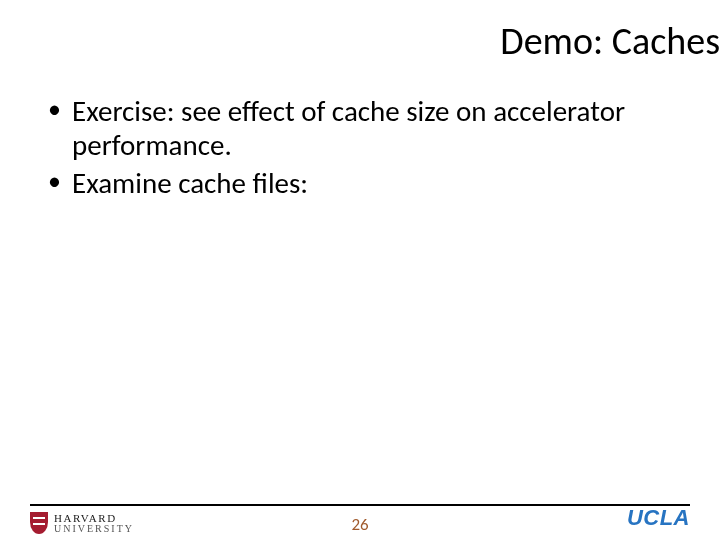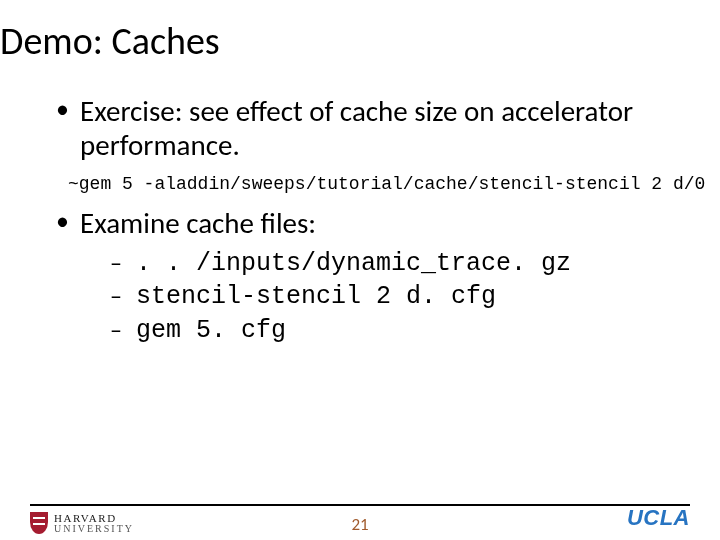--- a/index.html
+++ b/index.html
@@ -12,33 +12,33 @@
     color: #000;
     overflow: hidden;
   }
   .slide {
     position: relative;
     width: 720px;
     height: 540px;
     box-sizing: border-box;
   }
   .title {
-    text-align: left;
+    text-align: right;
     font-size: 38px;
     font-weight: 400;
     margin-top: 18px;
     margin-bottom: 30px;
   }
   .body {
     padding: 0 34px 0 44px;
   }
   ul.l1 {
     list-style: none;
     padding: 0;
-    margin: 12px;
+    margin: 4px;
   }
   ul.l1 > li {
     position: relative;
     padding-left: 24px;
     font-size: 29px;
     line-height: 1.18;
     margin-bottom: 2px;
   }
   ul.l1 > li::before {
     content: "•";
@@ -156,36 +156,30 @@
 <body>
 
 <div class="slide">
 
   <div class="title">Demo: Caches</div>
 
   <div class="body">
     <ul class="l1">
       <li>Exercise: see effect of cache size on accelerator performance.</li>
     </ul>
-    <div class="path">~gem 5 -aladdin/sweeps/tutorial/cache/stencil-stencil 2 d/0</div>
     <ul class="l1">
       <li>
         <span>Examine cache files:</span>
-        <ul class="l2">
-          <li>. . /inputs/dynamic_trace. gz</li>
-          <li>stencil-stencil 2 d. cfg</li>
-          <li>gem 5. cfg</li>
-        </ul>
       </li>
     </ul>
   </div>
 
   <div class="footer">
     <div class="footer-rule"></div>
-    <div class="page-num">21</div>
+    <div class="page-num">26</div>
     <div class="harvard">
       <div class="crest"></div>
       <div class="txt">
         <span class="name">HARVARD</span>
         <span class="uni">UNIVERSITY</span>
       </div>
     </div>
     <div class="ucla">UCLA</div>
   </div>
 

